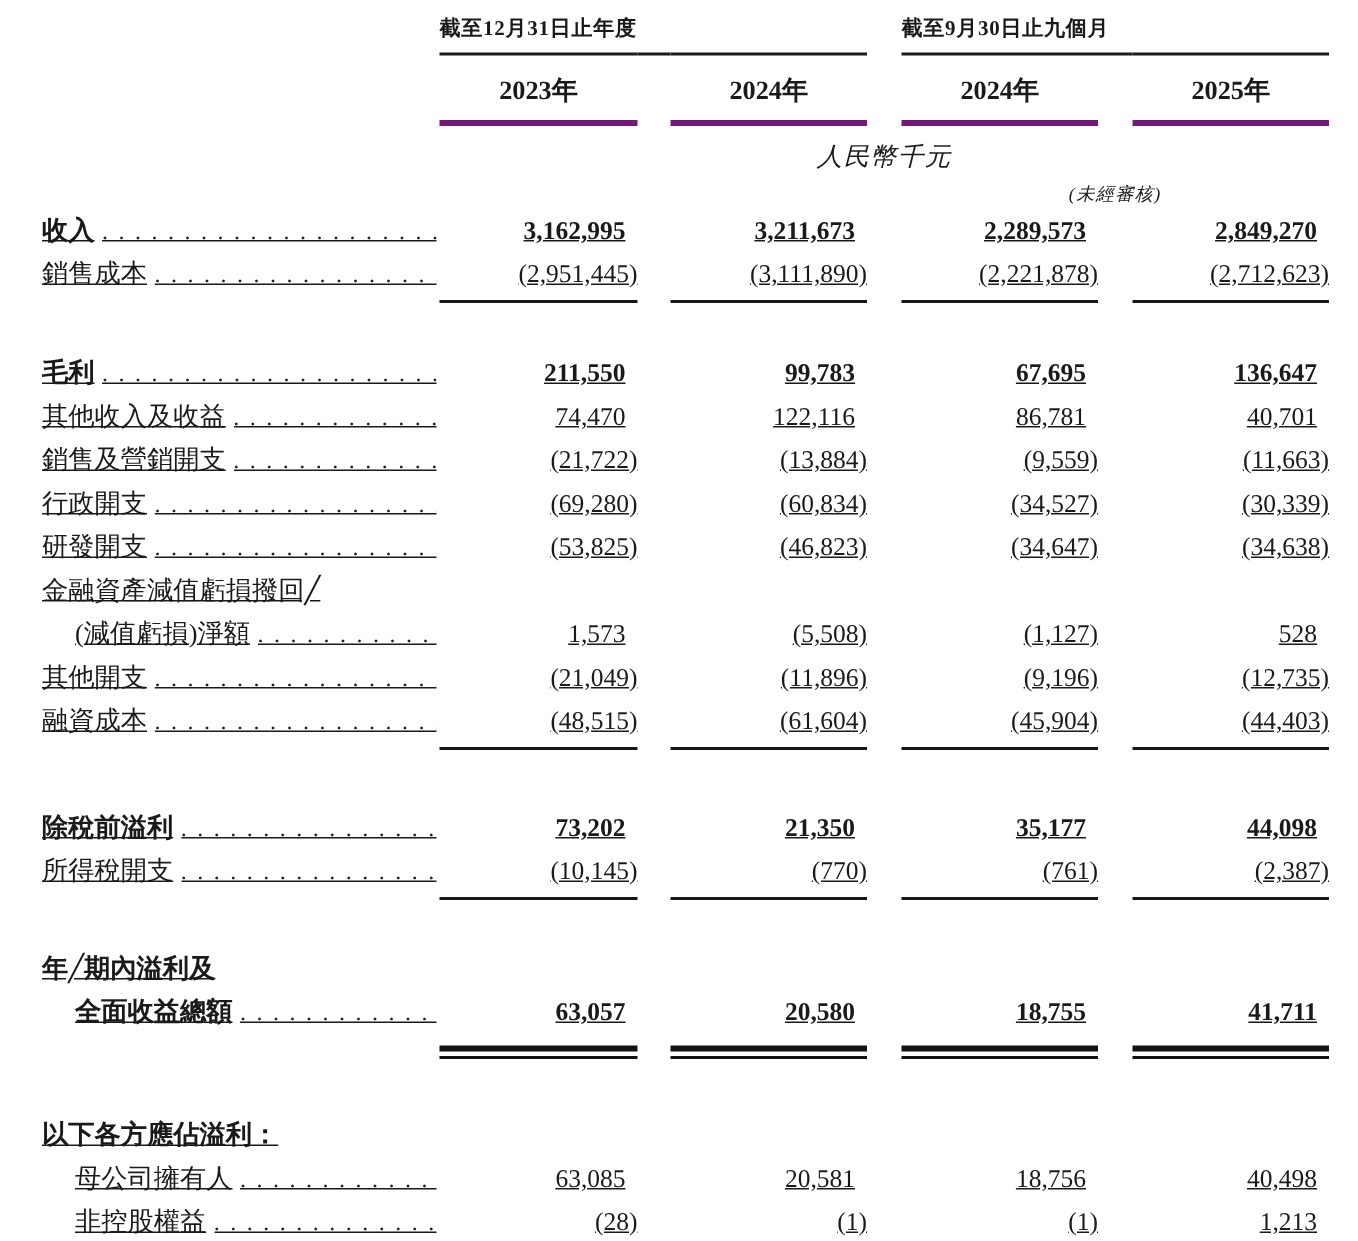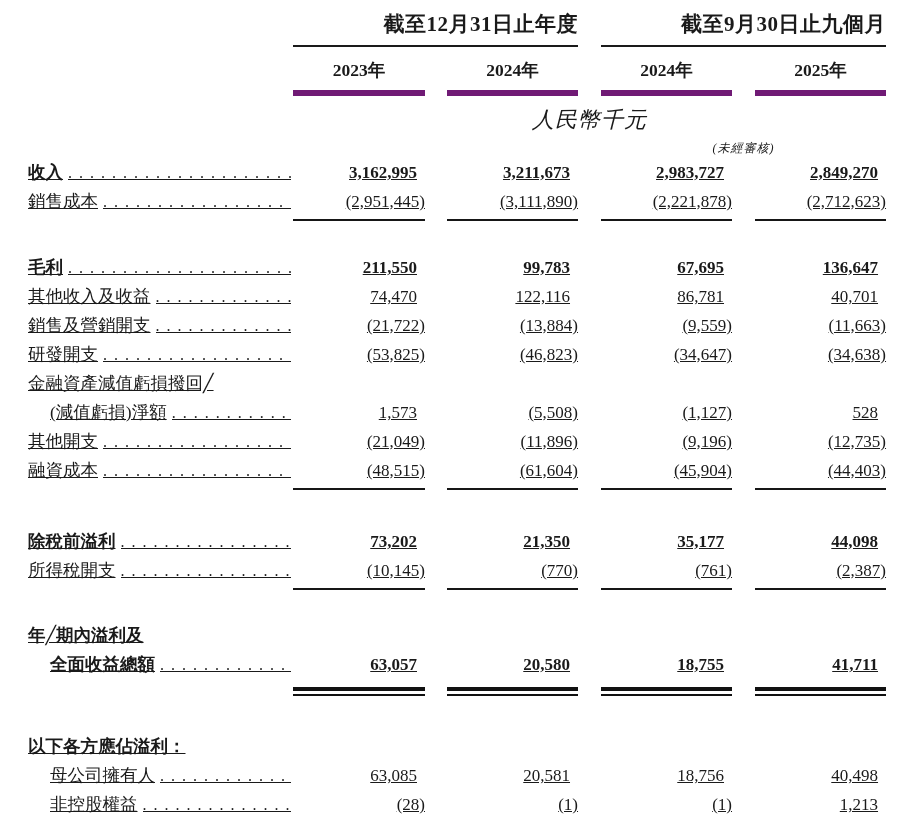--- a/index.html
+++ b/index.html
@@ -6,28 +6,28 @@
   body {
     width:905px; height:827px; background:#ffffff; overflow:hidden;
     font-family:"Liberation Serif","DejaVu Serif",serif; color:#1a1a1a;
   }
   .page { box-sizing:border-box; padding:10px 0 0 28px; }
   table { border-collapse:collapse; table-layout:fixed; width:858px; }
   td { vertical-align:bottom; padding:0; }
 
   
   .group-cell {
-    font-weight:bold; text-align:right; font-size:21px; white-space:nowrap;
+    font-weight:bold; text-align:left; font-size:14px; white-space:nowrap;
     border-bottom:2.5px solid #1a1a1a; padding-bottom:7px; letter-spacing:.5px;margin-top:10px;
   }
   .year-cell {
     font-weight:bold; text-align:center; font-size:17.5px;
-    border-bottom:6px solid #701a75; padding:11px 0 8px 0;
+    border-bottom:4px solid #701a75; padding:11px 0 8px 0;
   }
-  .unit-cell { font-style:italic; text-align:center; font-size:22px; padding:9px 0 3px 0; letter-spacing:1px; }
+  .unit-cell { font-style:italic; text-align:center; font-size:17px; padding:9px 0 3px 0; letter-spacing:1px; }
   .unaudited-cell { font-style:italic; text-align:center; font-size:12px; padding:2px 0 1px 0; letter-spacing:1px; }
 
   
   tr.data-row { height:29px;text-decoration:underline; }
   tr.data-row td { padding-bottom:4px; }
   .label-cell { font-size:17.5px; white-space:nowrap; }
   .label-inner { display:flex; align-items:baseline; line-height:1.2; }
   .label-inner.indent { padding-left:22px; }
   .bold { font-weight:bold; }
   .leader { flex:1 1 auto; min-width:0; overflow:hidden; white-space:nowrap; margin:0 2px 0 5px; }
@@ -95,21 +95,21 @@
           <td class="label-cell bold">
             <div class="label-inner">
               <span>收入</span>
               <span class="leader"></span>
             </div>
           </td>
           <td class="num-cell bold pad-r">3,162,995</td>
           <td></td>
           <td class="num-cell bold pad-r">3,211,673</td>
           <td></td>
-          <td class="num-cell bold pad-r">2,983,727</td>
+          <td class="num-cell bold pad-r">2,289,573</td>
           <td></td>
           <td class="num-cell bold pad-r">2,849,270</td>
         </tr>
         <tr class="data-row">
           <td class="label-cell">
             <div class="label-inner">
               <span>銷售成本</span>
               <span class="leader"></span>
             </div>
           </td>
@@ -179,20 +179,35 @@
               <span class="leader"></span>
             </div>
           </td>
           <td class="num-cell">(21,722)</td>
           <td></td>
           <td class="num-cell">(13,884)</td>
           <td></td>
           <td class="num-cell">(9,559)</td>
           <td></td>
           <td class="num-cell">(11,663)</td>
+        </tr>
+        <tr class="data-row">
+          <td class="label-cell">
+            <div class="label-inner">
+              <span>行政開支</span>
+              <span class="leader"></span>
+            </div>
+          </td>
+          <td class="num-cell">(69,280)</td>
+          <td></td>
+          <td class="num-cell">(60,834)</td>
+          <td></td>
+          <td class="num-cell">(34,527)</td>
+          <td></td>
+          <td class="num-cell">(30,339)</td>
         </tr>
         <tr class="data-row">
           <td class="label-cell">
             <div class="label-inner">
               <span>研發開支</span>
               <span class="leader"></span>
             </div>
           </td>
           <td class="num-cell">(53,825)</td>
           <td></td>

